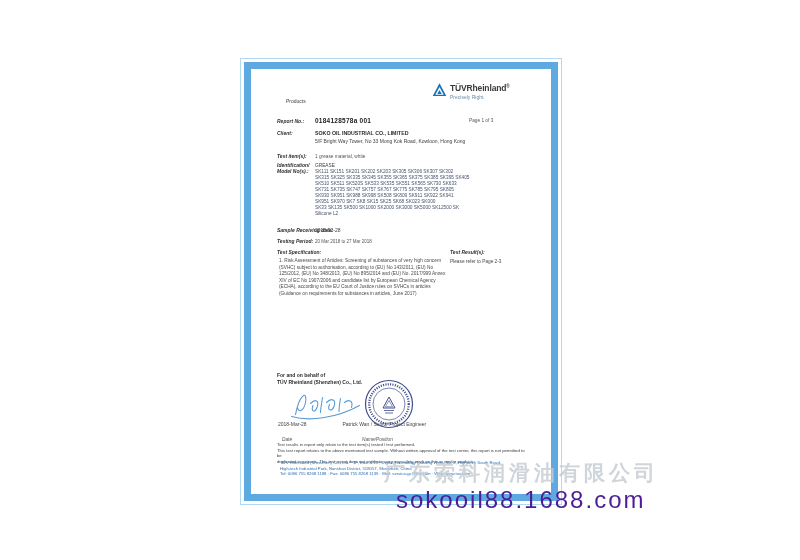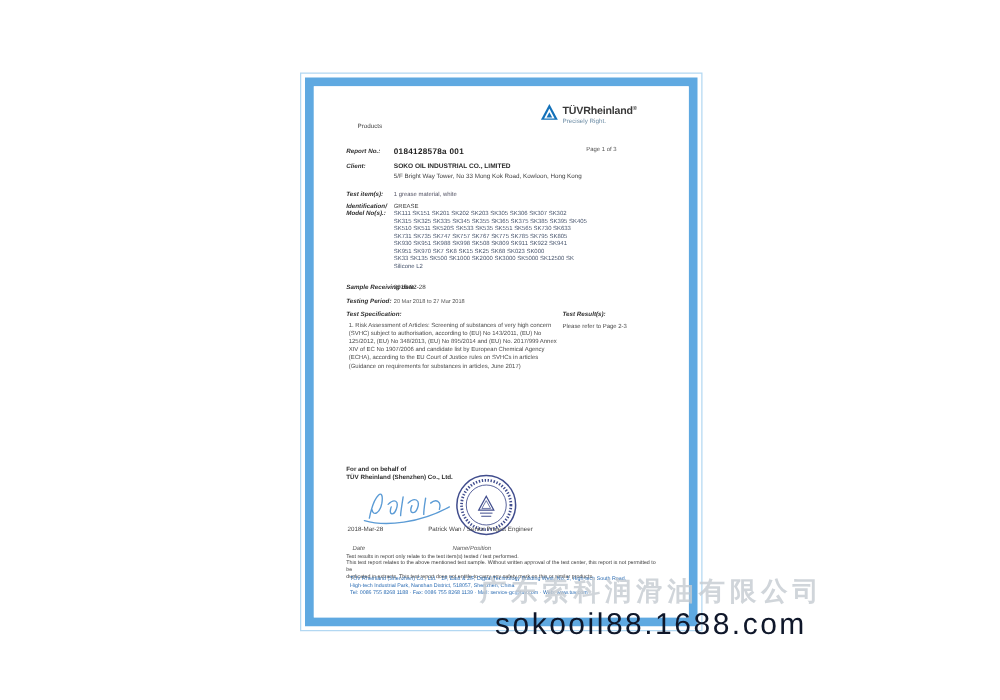--- a/index.html
+++ b/index.html
@@ -53,21 +53,21 @@
   .date-lbl { left:62px; top:734px; font-size:9.5px; font-style:italic; color:#555; }
   .name-lbl { left:222px; top:734px; font-size:9.5px; font-style:italic; color:#555; }
 
   .disclaimer { left:52px; top:746px; width:500px; font-size:8.5px; line-height:11px; color:#3a3a3a; }
   .address { left:58px; top:782px; width:500px; font-size:8.5px; line-height:11px; color:#2b6cb3; }
 
   
   .wm1 { position:absolute; left:384px; top:459px; z-index:3; font-size:21px; letter-spacing:4px;
          color:#c5cbd1; font-weight:bold; opacity:0.8; white-space:nowrap; }
   .wm2 { position:absolute; left:396px; top:486px; z-index:3; font-size:24px; letter-spacing:2px;
-         color:#0f172a; white-space:nowrap; }
+         color:#4c1d95; white-space:nowrap; }
 </style>
 </head>
 <body>
 
 <div class="canvas">
 
   <div class="frame">
     <div class="frame-inner">
       <div class="doc">
 

